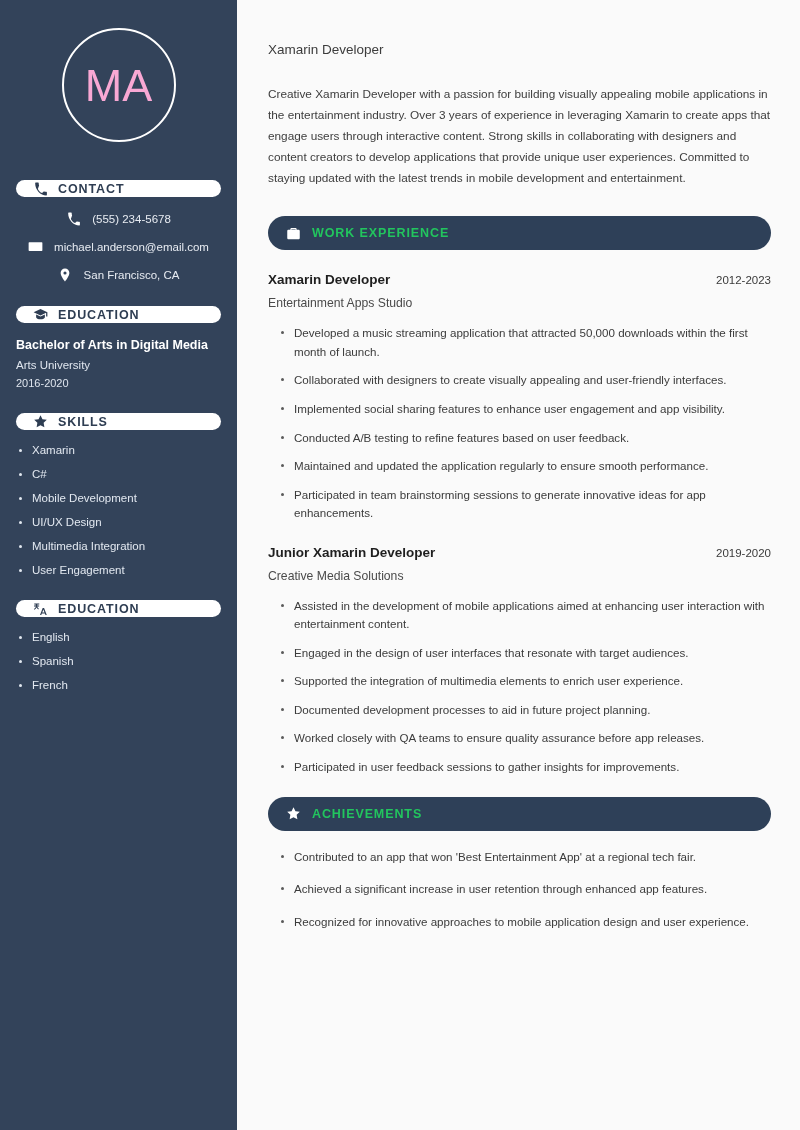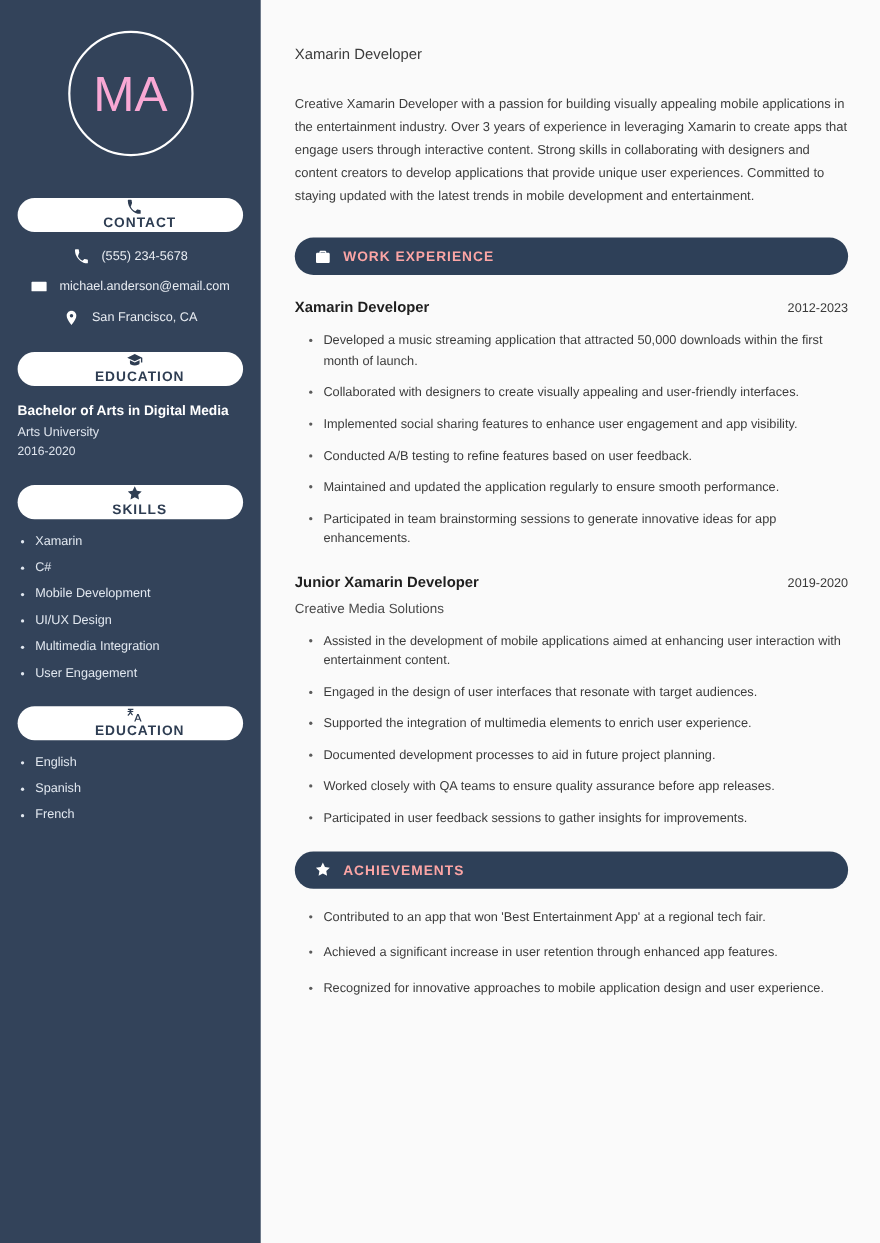--- a/index.html
+++ b/index.html
@@ -53,27 +53,26 @@
     font-weight: 400;
     letter-spacing: 0px;
     color: #f9a8d4;
     line-height: 1;
   }
 
   .pill {
     background: #ffffff;
     color: #2e3d52;
     border-radius: 999px;
-    height: 31px;
+    height: 17px;
     margin: 0 16px;
     display: flex;
     align-items: center;
     padding-left: 17px;
     box-sizing: border-box;
-    flex-direction: column;
   }
   .pill .pill-icon {
     display: inline-flex;
     align-items: center;
     justify-content: center;
     width: 15px;
     height: 15px;
     margin-right: 10px;
   }
   .pill .pill-icon svg { display:block; }
@@ -173,21 +172,21 @@
   .summary {
     font-size: 11.8px;
     color: #3d3d3d;
     line-height: 1.77;
     margin-top: 27px;
     text-align: left;
   }
 
   .bar {
     background: #2e4058;
-    color: #fca5a5;
+    color: #22c55e;
     border-radius: 999px;
     height: 34px;
     display: flex;
     align-items: center;
     padding-left: 18px;
     box-sizing: border-box;
     text-align: center;
   }
   .bar .bar-icon {
     width: 15px;
@@ -372,20 +371,21 @@
           </svg>
       </span>
       <span class="bar-label">WORK EXPERIENCE</span>
     </div>
 
     <section class="job">
       <div class="job-header">
         <span class="job-role">Xamarin Developer</span>
         <span class="job-dates">2012-2023</span>
       </div>
+      <div class="job-company">Entertainment Apps Studio</div>
       <ul class="main-ul">
         <li>Developed a music streaming application that attracted 50,000 downloads within the first month of launch.</li>
         <li>Collaborated with designers to create visually appealing and user-friendly interfaces.</li>
         <li>Implemented social sharing features to enhance user engagement and app visibility.</li>
         <li>Conducted A/B testing to refine features based on user feedback.</li>
         <li>Maintained and updated the application regularly to ensure smooth performance.</li>
         <li>Participated in team brainstorming sessions to generate innovative ideas for app enhancements.</li>
       </ul>
     </section>
 

